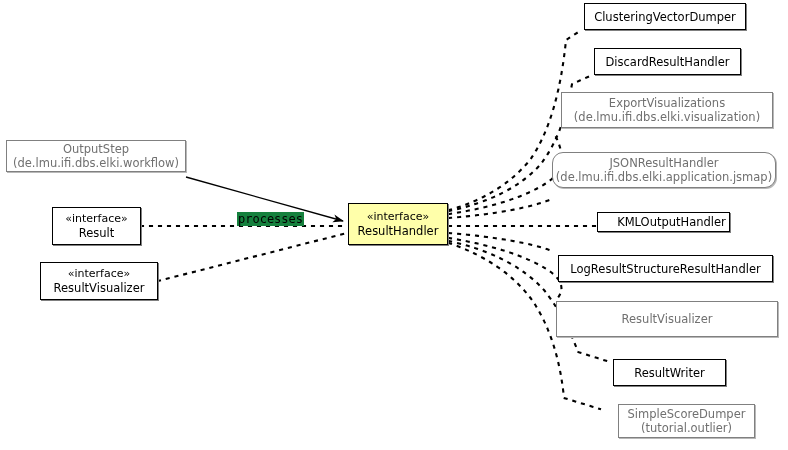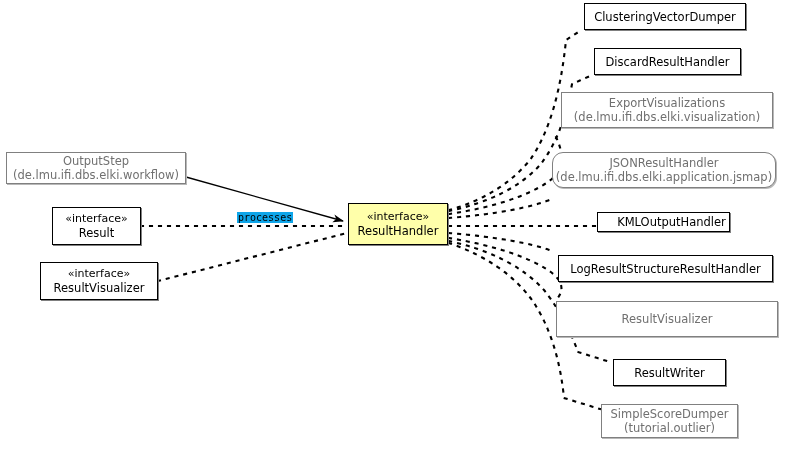--- a/index.html
+++ b/index.html
@@ -63,23 +63,23 @@
   }
   .stereotype {
     font-size: 11px;
   }
   .pkg {
     font-size: 11.5px;
   }
   .edge-label {
     position: absolute;
     font-family: "DejaVu Sans Mono", monospace;
-    font-size: 10px;
+    font-size: 12px;
     color: #000000;
-    background: #0ea5e9;
+    background: #15803d;
     padding: 0 1px;
     white-space: nowrap;
     z-index: 3;
   }
 </style>
 </head>
 <body>
 
 <div id="diagram">
 
@@ -108,21 +108,21 @@
 
     <path d="M449,233 Q520,239 552,251" fill="none" stroke="#000000" stroke-width="2.1" stroke-dasharray="2,7" stroke-linecap="square"></path>
 
     <path d="M449,238 Q515,249 548,270 Q570,285 556,300" fill="none" stroke="#000000" stroke-width="2.1" stroke-dasharray="2,7" stroke-linecap="square"></path>
 
     <path d="M449,241 Q512,255 544,290 Q566,318 578,352 L610,362" fill="none" stroke="#000000" stroke-width="2.1" stroke-dasharray="2,7" stroke-linecap="square"></path>
 
     <path d="M449,243 Q504,262 532,300 Q558,338 564,398 L600,409" fill="none" stroke="#000000" stroke-width="2.1" stroke-dasharray="2,7" stroke-linecap="square"></path>
   </svg>
 
-  <div class="node ghost" style="left:6px; top:152px; width:180px; height:32px;">
+  <div class="node ghost" style="left:6px; top:140px; width:180px; height:32px;">
     <span class="line1">OutputStep</span>
     <span class="line2 pkg">(de.lmu.ifi.dbs.elki.workflow)</span>
   </div>
 
   <div class="node solid" style="left:52px; top:207px; width:89px; height:38px;">
     <span class="line1 stereotype">«interface»</span>
     <span class="line2">Result</span>
   </div>
 
   <div class="node solid" style="left:40px; top:262px; width:118px; height:38px;">
@@ -164,18 +164,18 @@
   </div>
 
   <div class="node ghost" style="left:556px; top:301px; width:222px; height:36px;">
     <span class="line1">ResultVisualizer</span>
   </div>
 
   <div class="node solid" style="left:613px; top:359px; width:113px; height:27px;">
     <span class="line1">ResultWriter</span>
   </div>
 
-  <div class="node ghost" style="left:601px; top:404px; width:137px; height:34px;">
+  <div class="node ghost" style="left:618px; top:404px; width:137px; height:34px;">
     <span class="line1">SimpleScoreDumper</span>
     <span class="line2 pkg">(tutorial.outlier)</span>
   </div>
 
 </div>
 
 </body></html>

